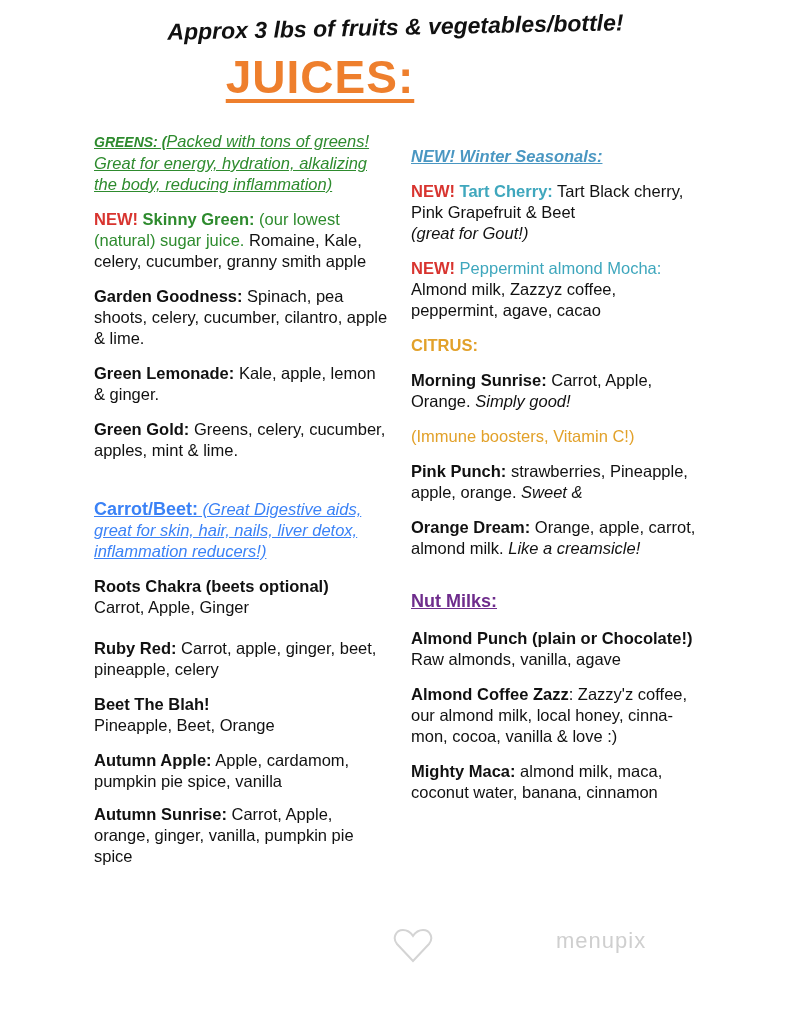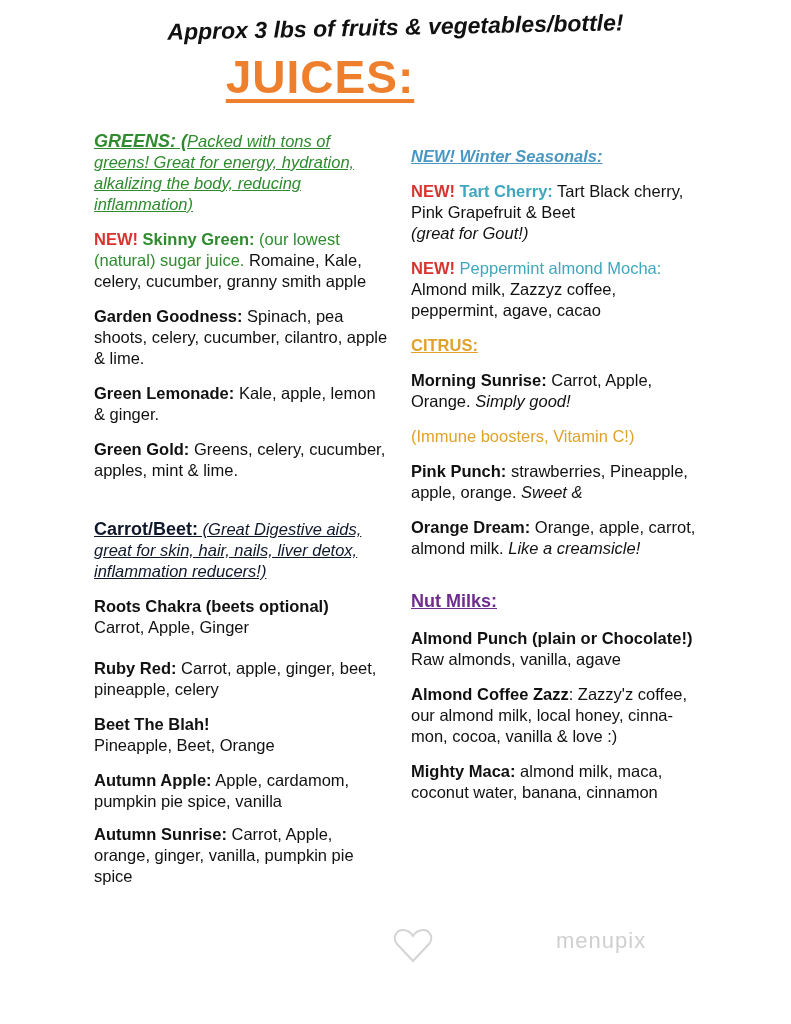--- a/index.html
+++ b/index.html
@@ -12,37 +12,37 @@
            text-decoration: underline; text-decoration-thickness: 4px; text-underline-offset: 6px; }
   .col { position: absolute; font-size: 16.5px; line-height: 21px; }
   .col-left { left: 94px; top: 131px; width: 295px; }
   .col-right { left: 411px; top: 146px; width: 295px; }
   .block { margin-bottom: 14px; }
   .sec-head { text-decoration: underline; font-style: italic; }
   .b { font-weight: bold; }
   .i { font-style: italic; }
   .new { color: #d8342f; font-weight: bold; }
   .green { color: #2e8b2e; }
-  .purple { color: #0f172a; }
+  .purple { color: #3b82f6; }
   .blue { color: #4a97c2; }
   .gold { color: #e2a12a; }
   .violet { color: #6e2c8c; }
   .teal { color: #3fa7bd; }
   .watermark { position: absolute; top: 928px; left: 556px; color: #cfcfcf; font-size: 22px; letter-spacing: 1px; }
   .heart { position: absolute; top: 928px; left: 393px; width: 40px; height: 36px; }
 </style>
 </head>
 <body>
 
 <div class="tagline">Approx 3 lbs of fruits &amp; vegetables/bottle!</div>
 <div class="title">JUICES:</div>
 
 <div class="col col-left">
   <div class="block">
-    <span class="green sec-head b" style="font-size:18px">GREENS: (</span><span class="green sec-head">Packed with tons of greens! Great for energy, hydration, alkalizing the body, reducing inflammation)</span>
+    <span class="green sec-head b" style="font-size:14px">GREENS: (</span><span class="green sec-head">Packed with tons of greens! Great for energy, hydration, alkalizing the body, reducing inflammation)</span>
   </div>
   <div class="block">
     <span class="new">NEW!</span>
     <span class="b green">Skinny Green:</span>
     <span class="green">(our lowest (natural) sugar juice.</span><span> Romaine, Kale, celery, cucumber, granny smith apple</span>
   </div>
   <div class="block">
     <span class="b">Garden Goodness:</span><span> Spinach, pea shoots, celery, cucumber, cilantro, apple &amp; lime.</span>
   </div>
   <div class="block">
@@ -82,21 +82,21 @@
     <span class="new">NEW!</span>
     <span class="b teal">Tart Cherry:</span><span> Tart Black cherry, Pink Grapefruit &amp; Beet</span>
     <div class="i">(great for Gout!)</div>
   </div>
   <div class="block">
     <span class="new">NEW!</span>
     <span class="teal">Peppermint almond Mocha:</span>
     <div>Almond milk, Zazzyz coffee, peppermint, agave, cacao</div>
   </div>
   <div class="block">
-    <span class="gold b" style="text-decoration:underline">CITRUS:</span>
+    <span class="gold b" style="">CITRUS:</span>
   </div>
   <div class="block">
     <span class="b">Morning Sunrise:</span><span> Carrot, Apple, Orange.</span><span class="i"> Simply good!</span>
   </div>
   <div class="block">
     <span class="gold">(Immune boosters, Vitamin C!)</span>
   </div>
   <div class="block">
     <span class="b">Pink Punch:</span><span> strawberries, Pineapple, apple, orange.</span><span class="i"> Sweet &amp;</span>
   </div>

